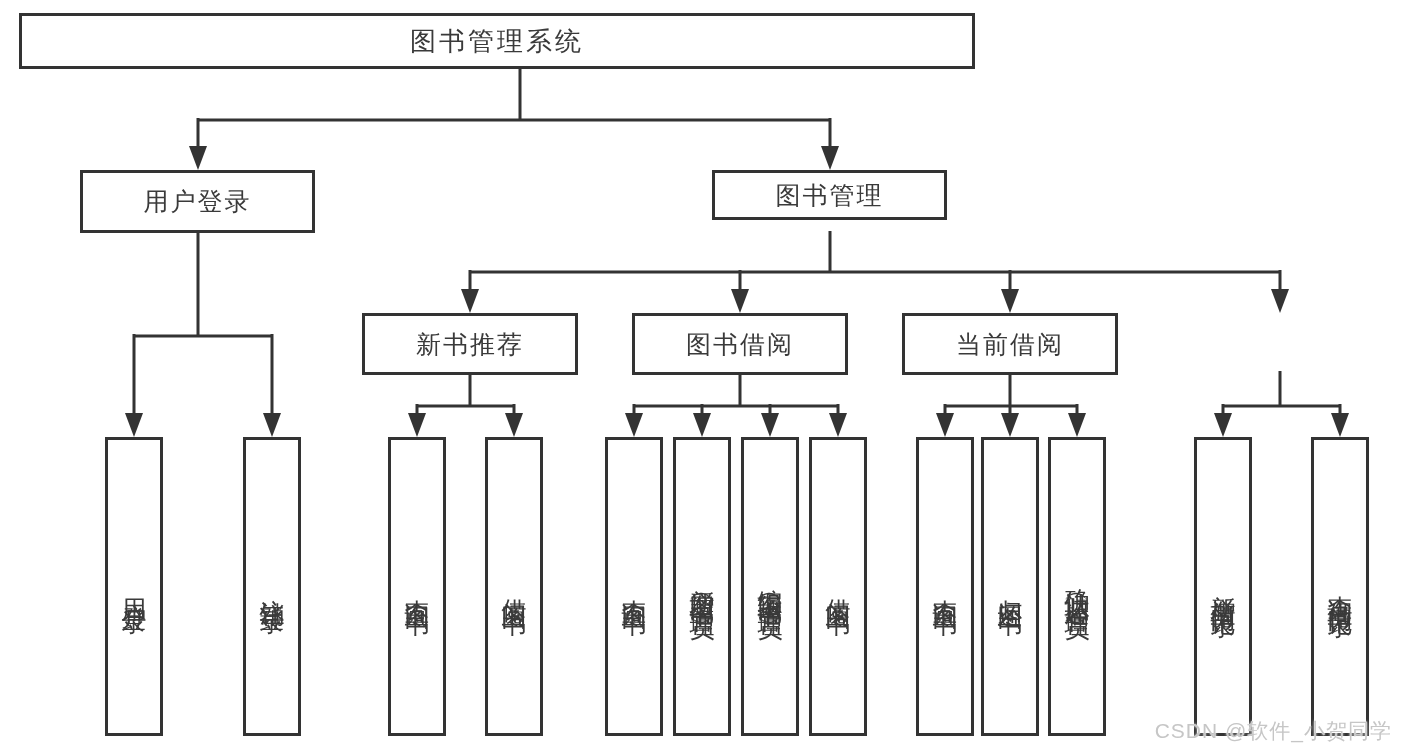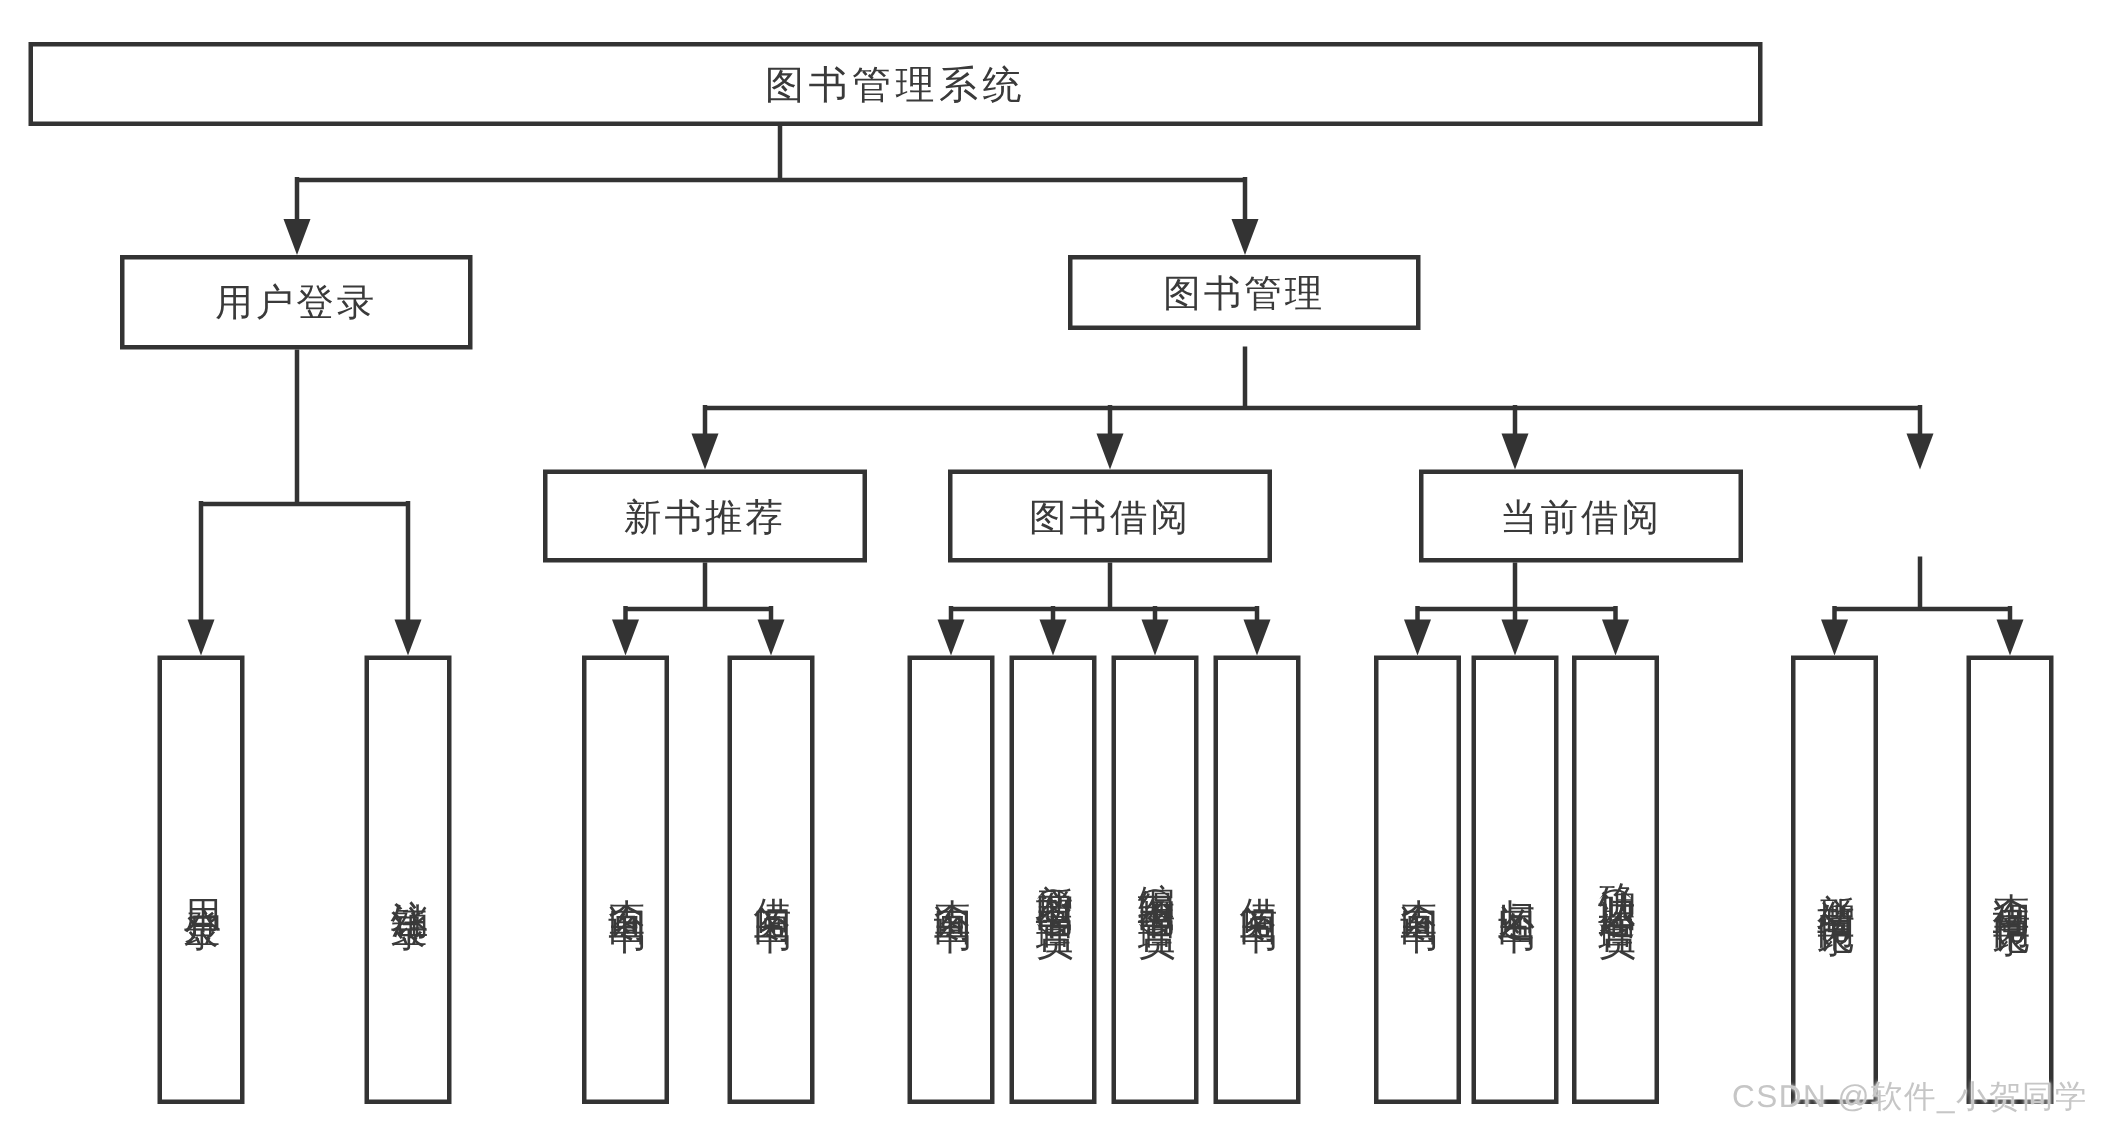--- a/index.html
+++ b/index.html
@@ -87,38 +87,38 @@
       <polygon points="761,413 779,413 770,437"></polygon>
       <polygon points="829,413 847,413 838,437"></polygon>
       <polygon points="936,413 954,413 945,437"></polygon>
       <polygon points="1001,413 1019,413 1010,437"></polygon>
       <polygon points="1068,413 1086,413 1077,437"></polygon>
       <polygon points="1214,413 1232,413 1223,437"></polygon>
       <polygon points="1331,413 1349,413 1340,437"></polygon>
     </g>
   </svg>
 
-  <div class="node hnode root-node" style="left:19px;top:28px;width:1156px;height:56px">
+  <div class="node hnode root-node" style="left:19px;top:13px;width:956px;height:56px">
     <span>图书管理系统</span>
   </div>
 
   <div class="node hnode" style="left:80px;top:170px;width:235px;height:63px">
     <span>用户登录</span>
   </div>
   <div class="node hnode" style="left:712px;top:170px;width:235px;height:50px">
     <span>图书管理</span>
   </div>
 
   <div class="node hnode" style="left:362px;top:313px;width:216px;height:62px">
     <span>新书推荐</span>
   </div>
   <div class="node hnode" style="left:632px;top:313px;width:216px;height:62px">
     <span>图书借阅</span>
   </div>
-  <div class="node hnode" style="left:946px;top:313px;width:216px;height:62px">
+  <div class="node hnode" style="left:902px;top:313px;width:216px;height:62px">
     <span>当前借阅</span>
   </div>
 
   <div class="node vnode" style="left:105px;top:437px;width:58px;height:299px">
     <span class="vtext">用户登录</span>
   </div>
   <div class="node vnode" style="left:243px;top:437px;width:58px;height:299px">
     <span class="vtext">注销登录</span>
   </div>
 

